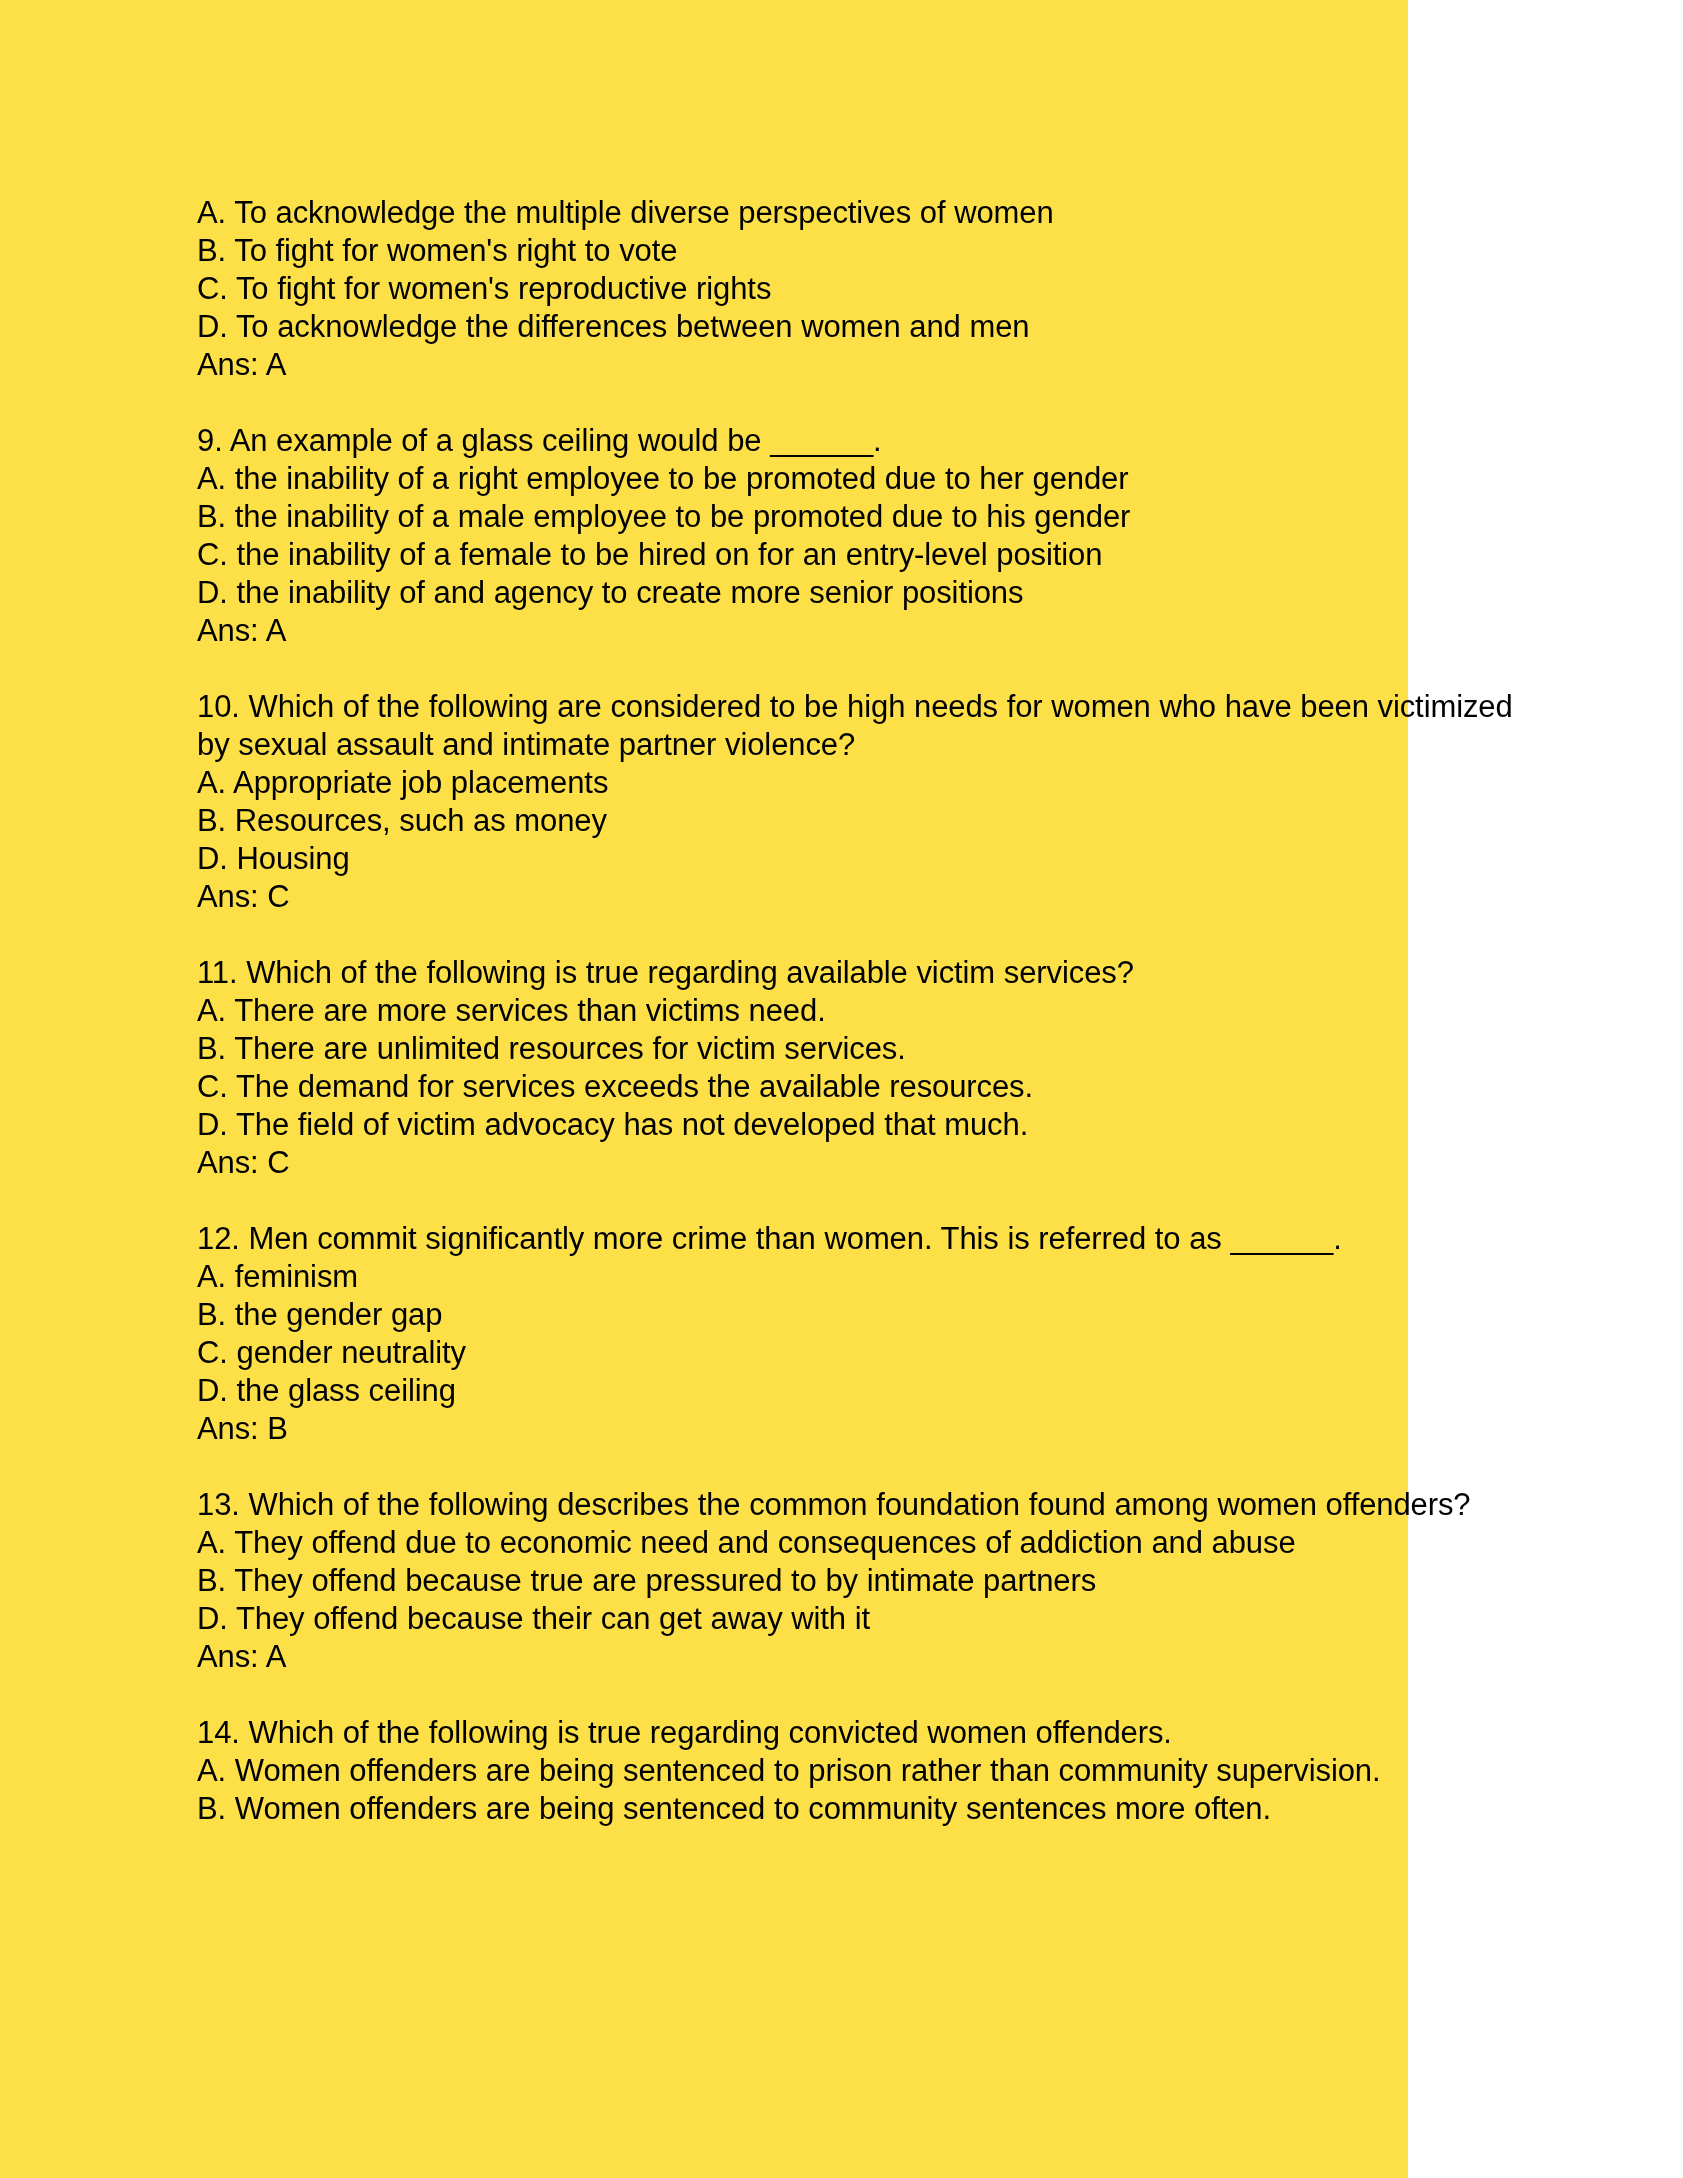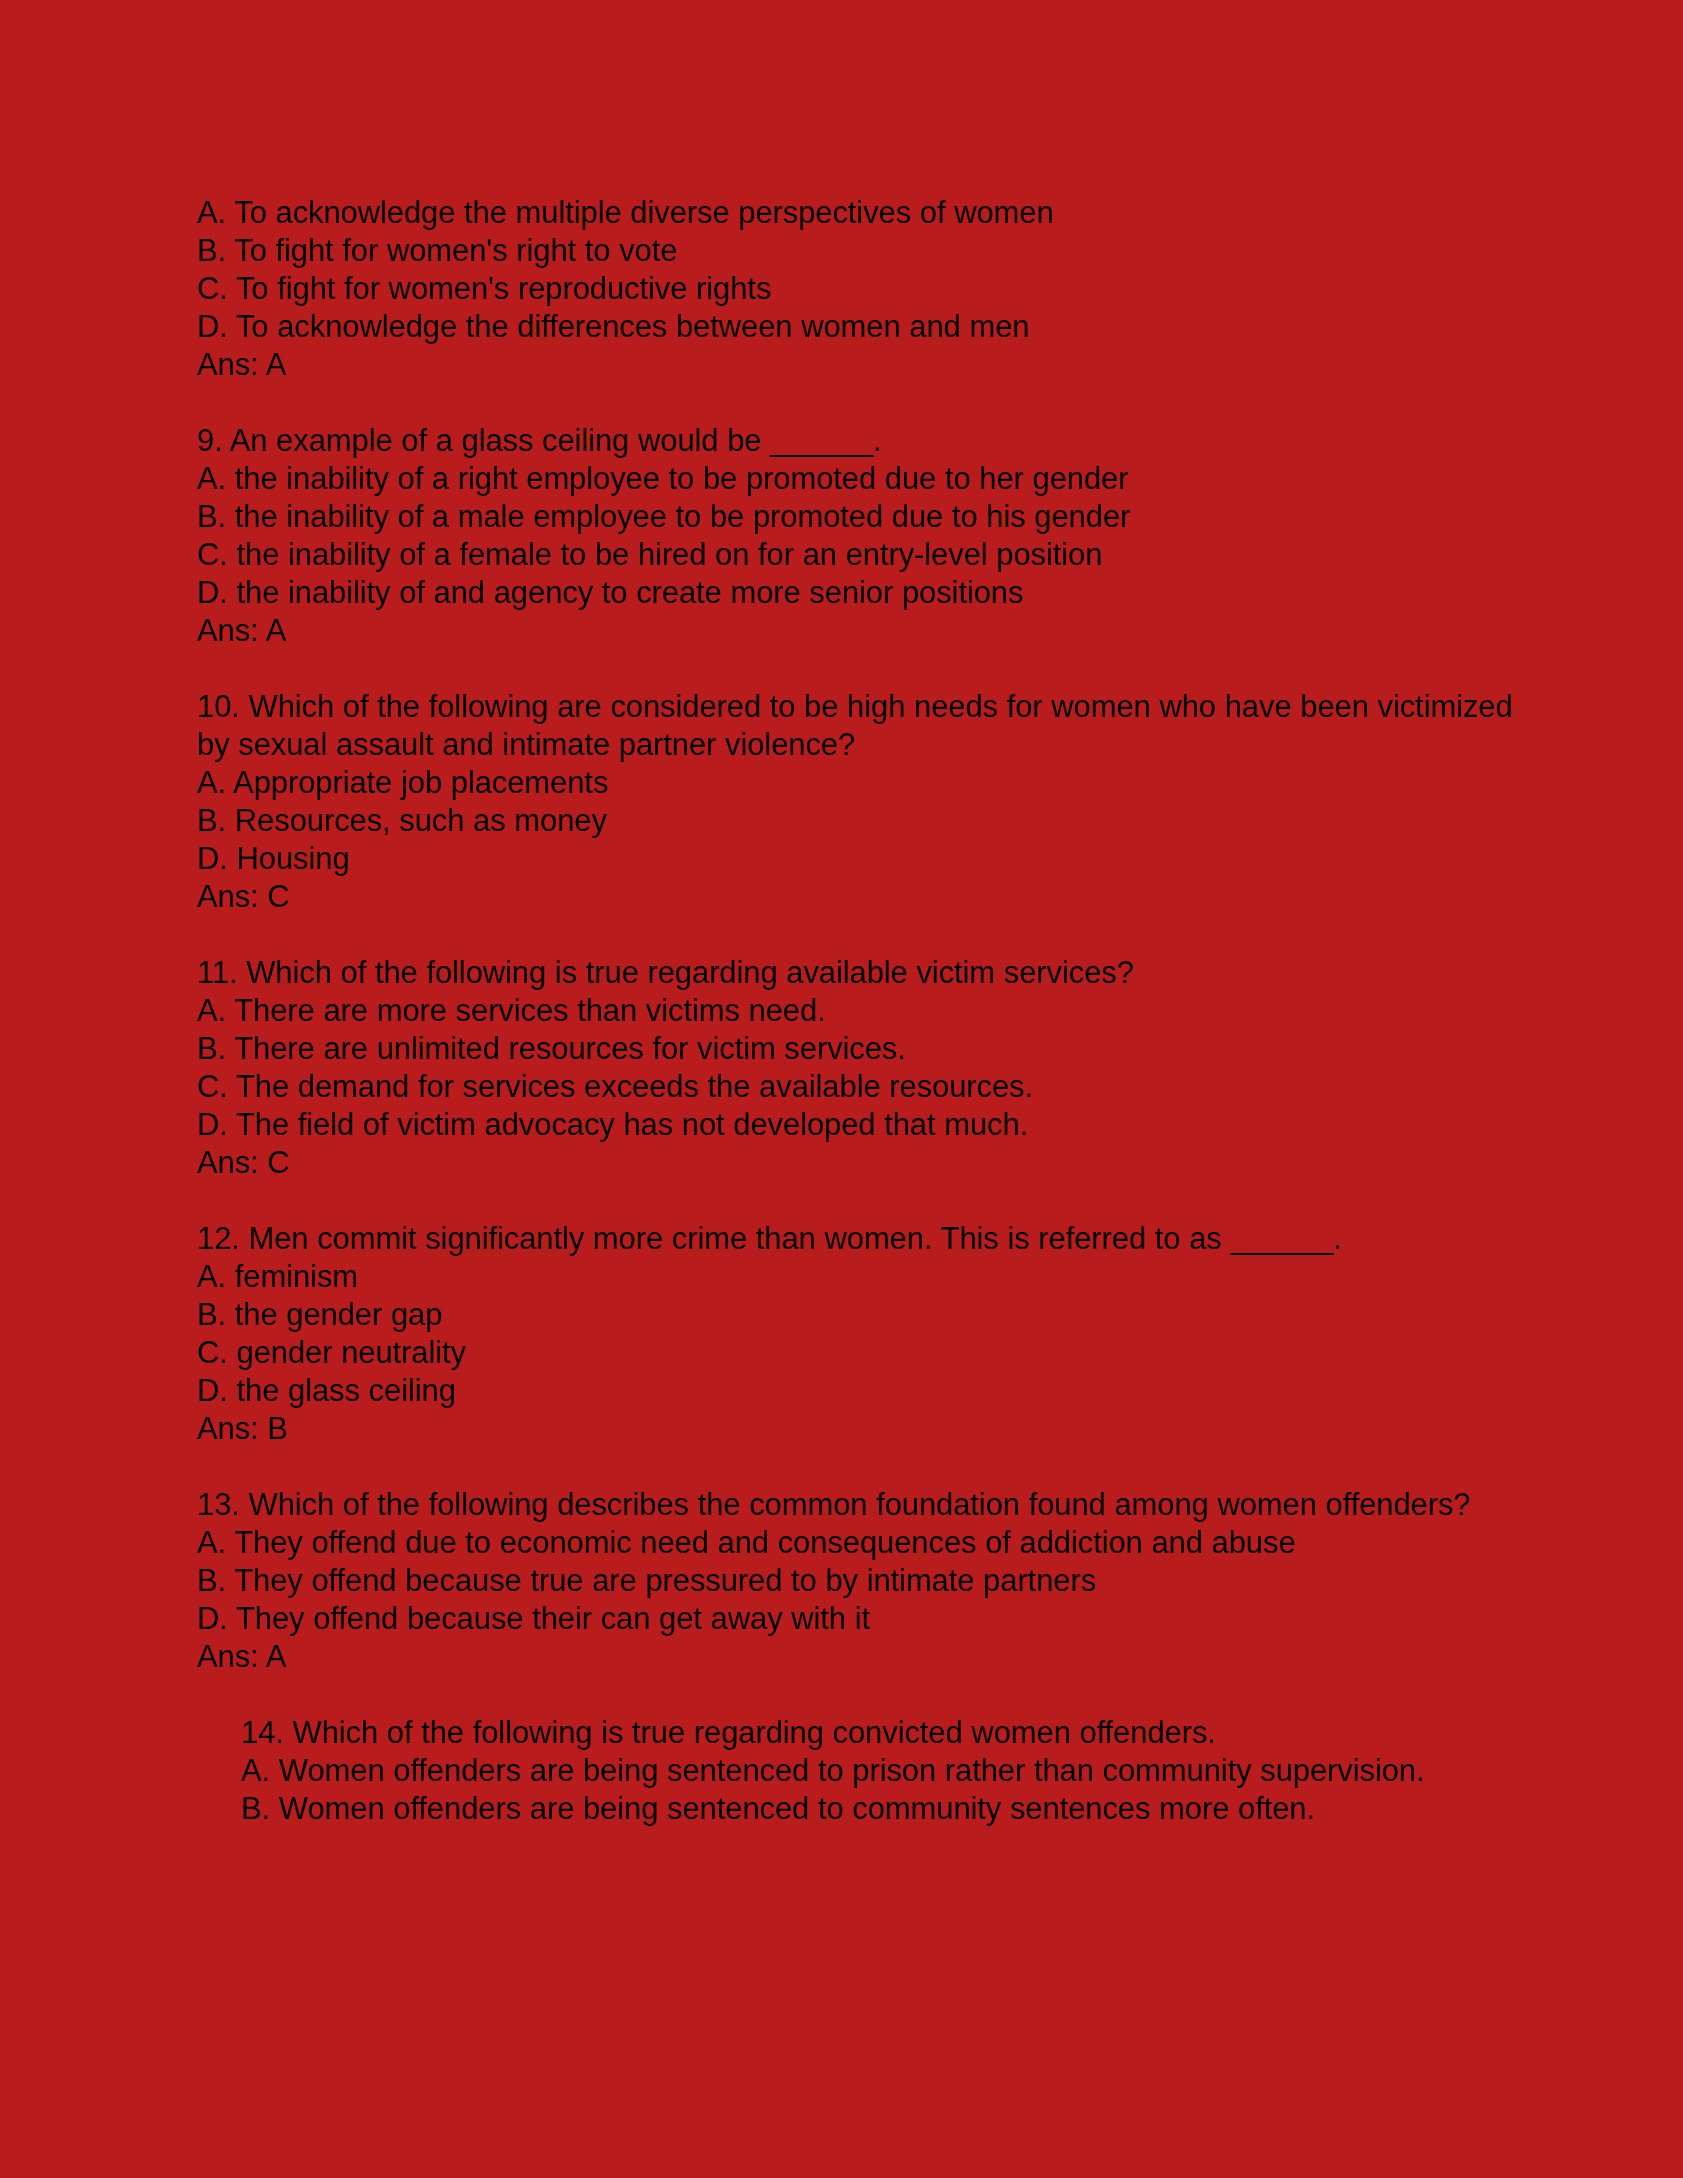--- a/index.html
+++ b/index.html
@@ -13,36 +13,35 @@
     position: relative;
     overflow: hidden;
     font-family: "Liberation Sans", sans-serif;
     color: #000000;
     -webkit-font-smoothing: antialiased;
   }
   .page {
     position: absolute;
     left: 0;
     top: 0;
-    width: 1683px;
+    width: 1408px;
     height: 2178px;
-    background: #b91c1c;
+    background: #fde047;
   }
   .content {
     position: absolute;
     left: 197px;
     top: 194px;
     width: 1317px;
   }
   .qblock {
     margin: 0 0 38px 0;
   }
   .qblock:last-child {
     margin-bottom: 0;
-    margin-left: 44px;
   }
   .line {
     font-size: 31px;
     line-height: 38px;
     letter-spacing: -0.1px;
     white-space: pre-wrap;
     word-spacing: 0.2px;
   }
 </style>
 </head>

